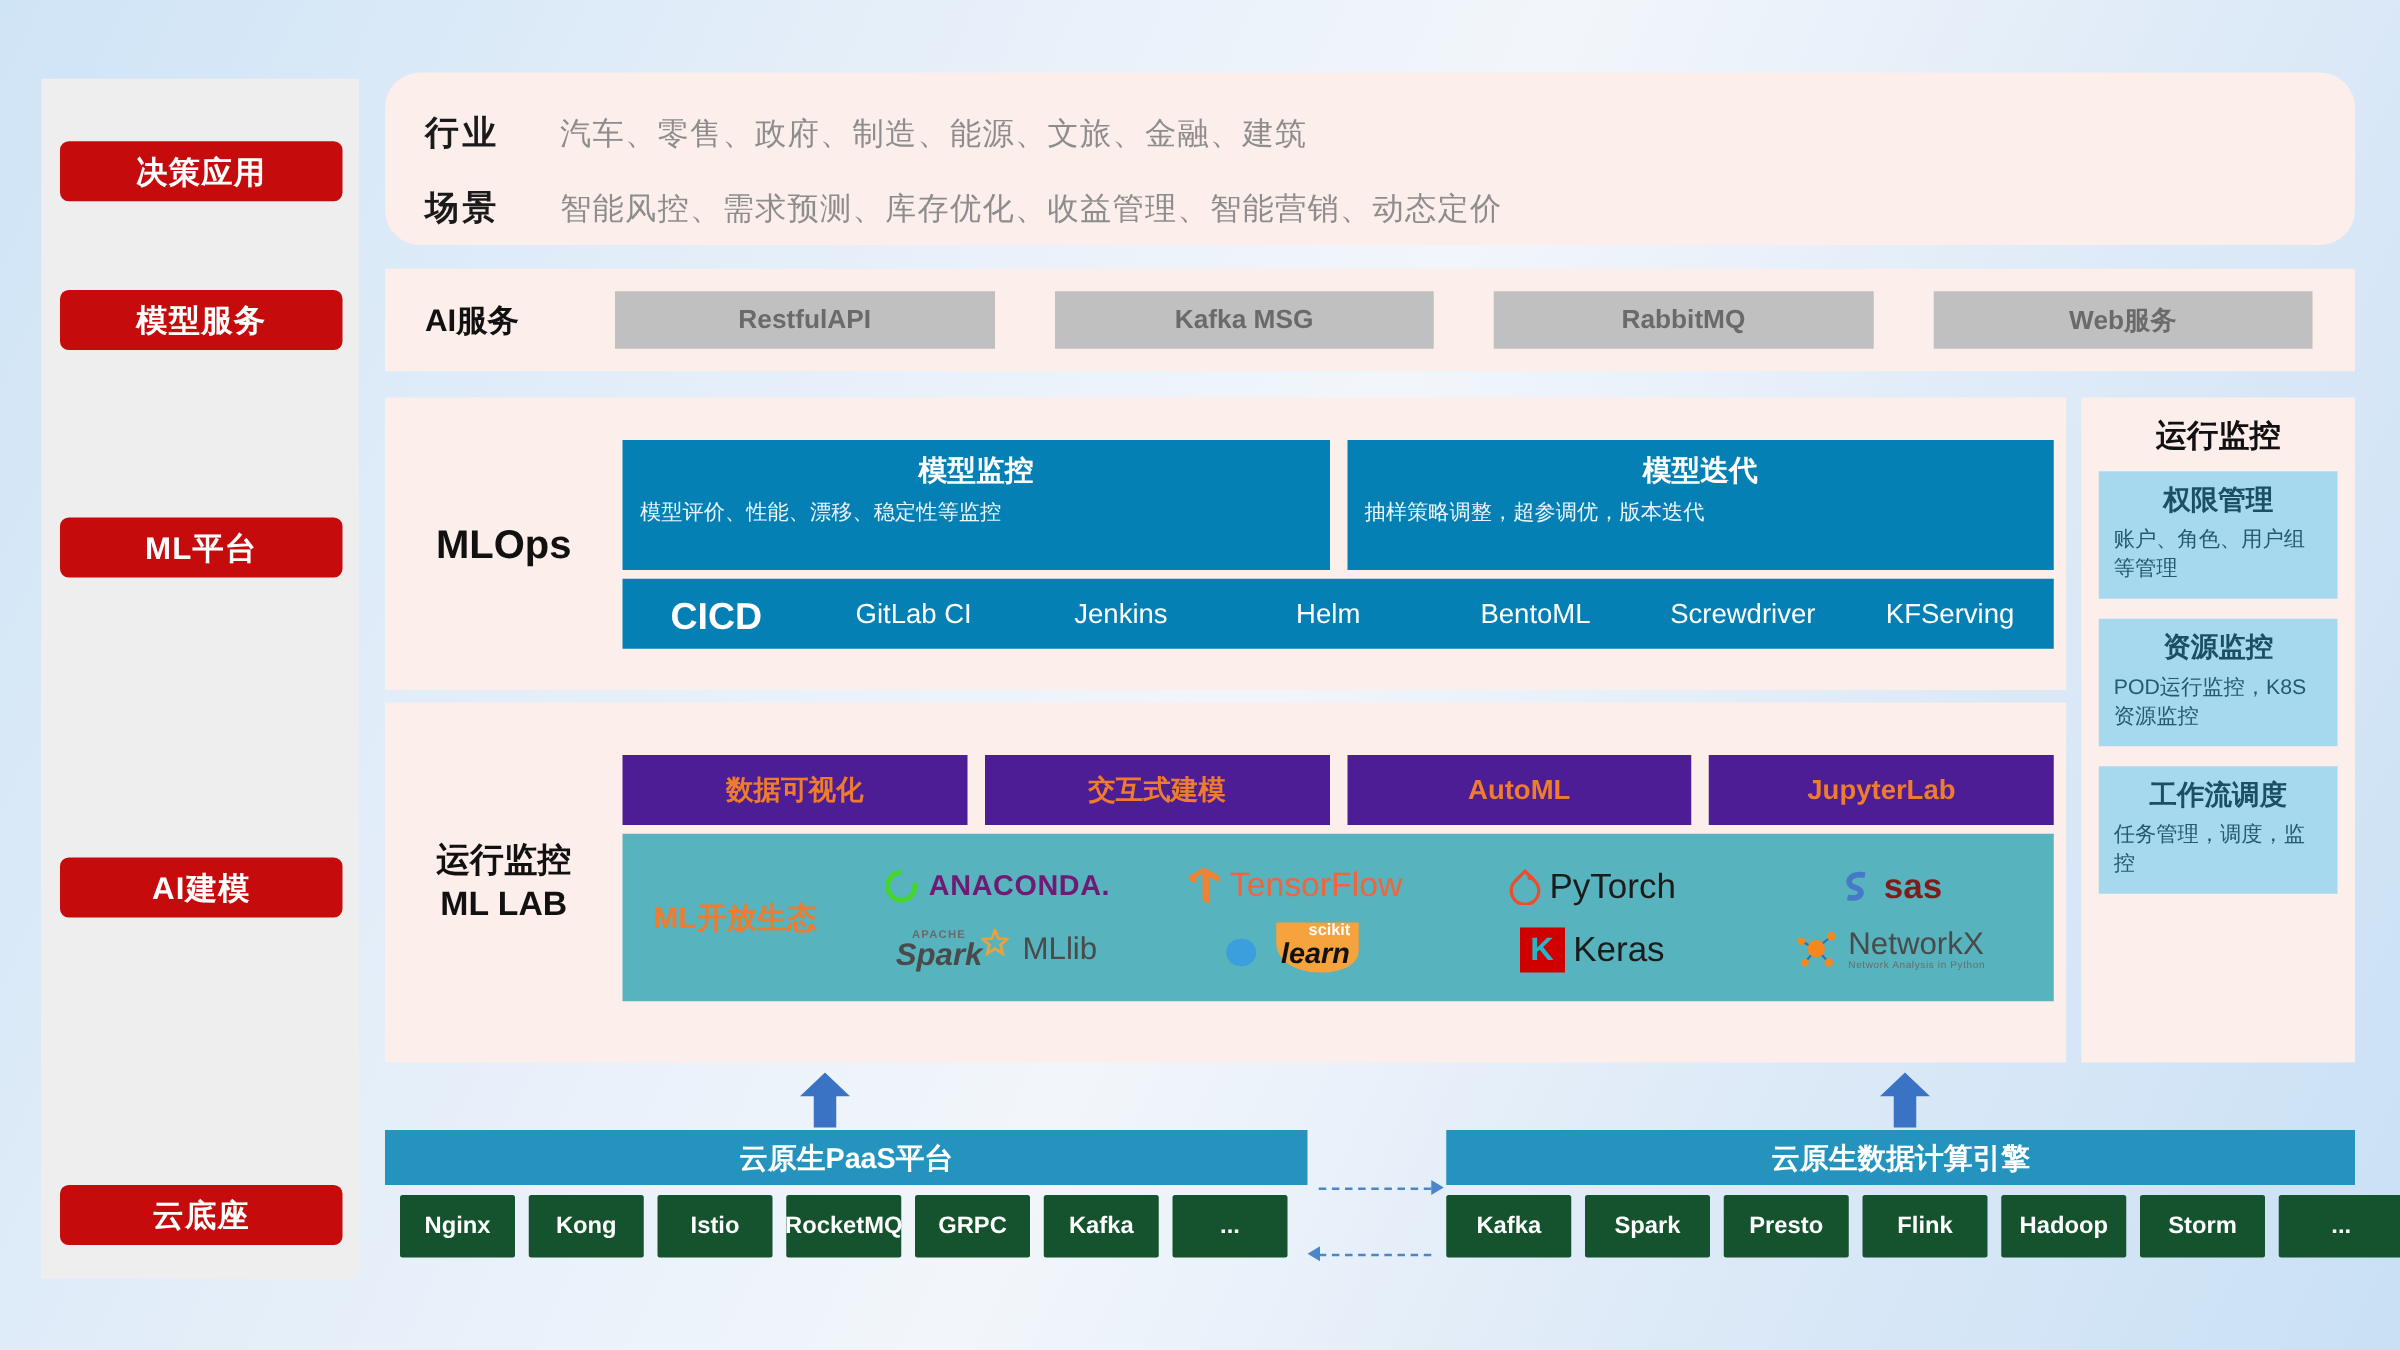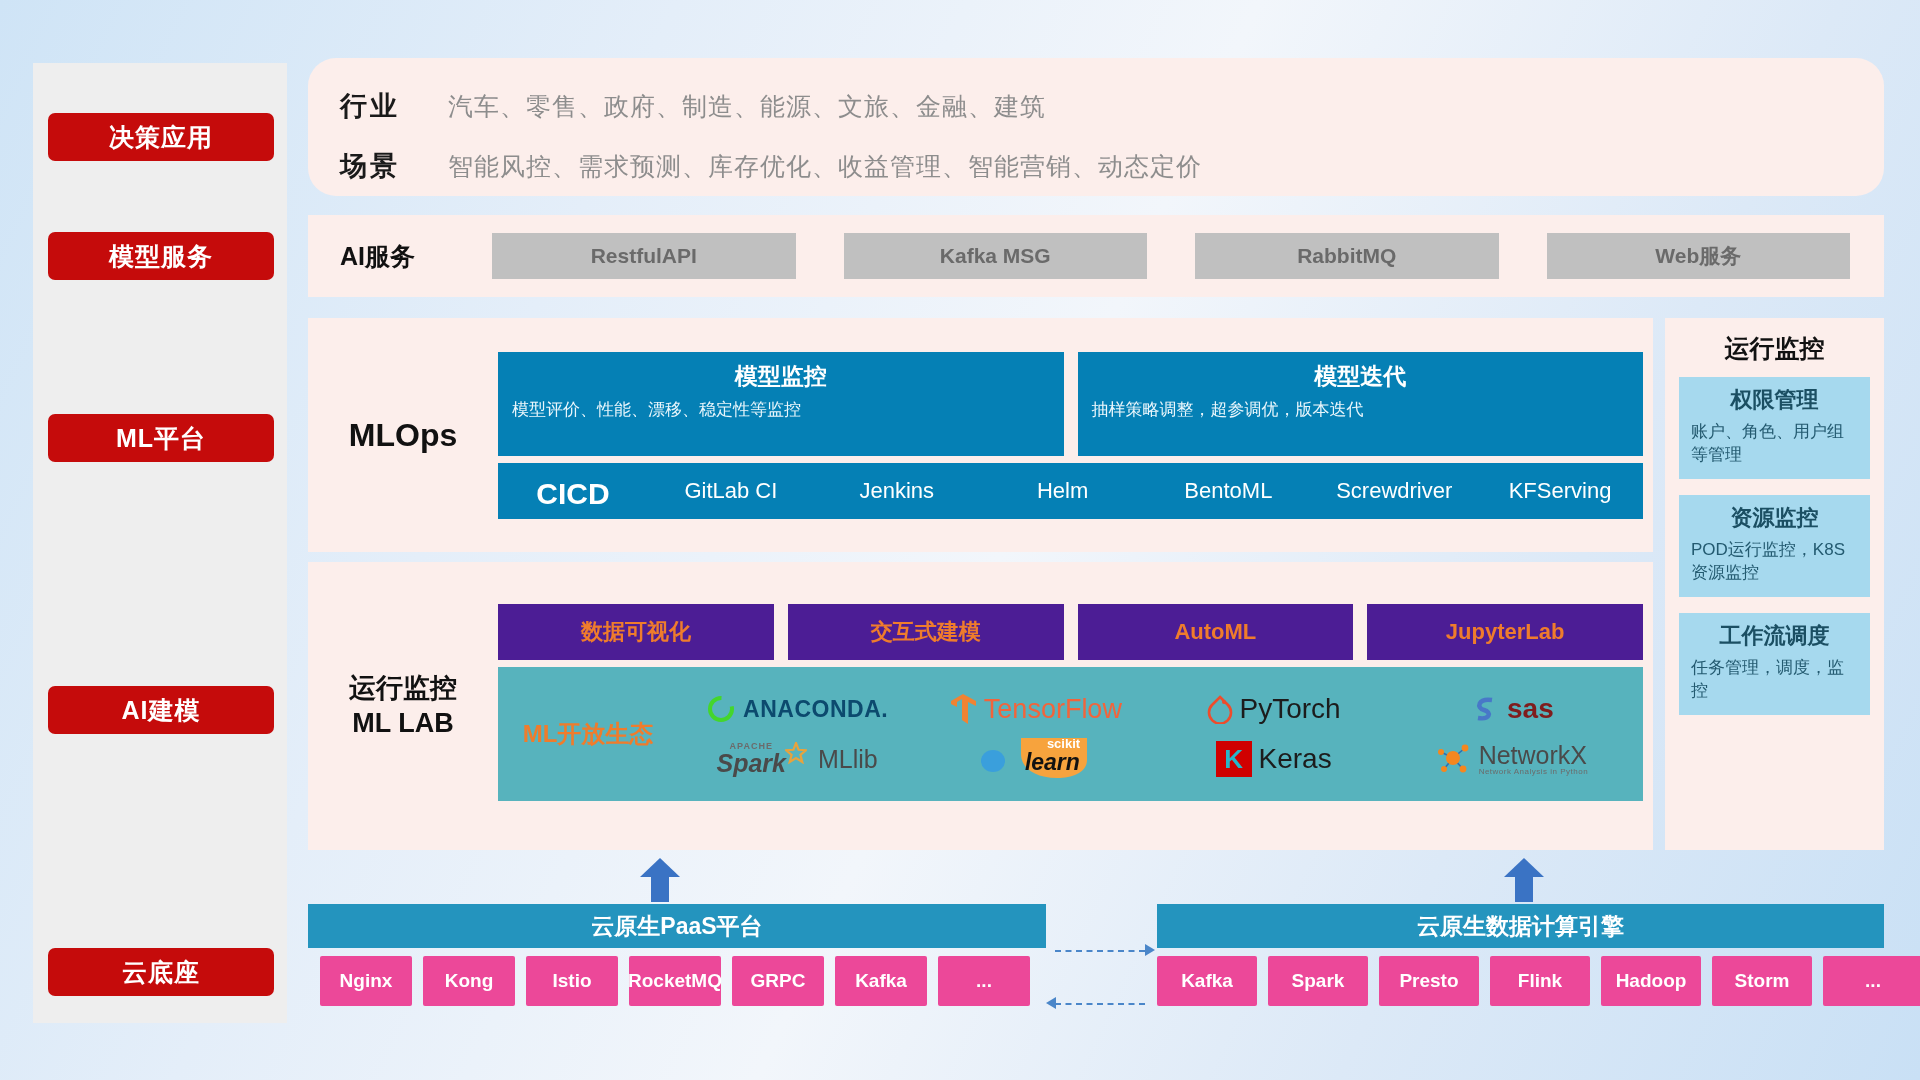--- a/index.html
+++ b/index.html
@@ -136,21 +136,21 @@
     display:flex; align-items:center; justify-content:center;
     color:#fff; font-size:23px; font-weight:bold;
   }
   .cloud-left  { left:308px;  top:904px; width:738px; }
   .cloud-right { left:1157px; top:904px; width:727px; }
 
   .chip-row { position:absolute; display:flex; gap:11px; top:956px; }
   .chip-row.left  { left:320px; }
   .chip-row.right { left:1157px; }
   .chip {
-    background:#ec4899; color:#fff; font-size:19px; font-weight:bold;
+    background:#14532d; color:#fff; font-size:19px; font-weight:bold;
     height:50px; display:flex; align-items:center; justify-content:center;
     text-align:center; line-height:1.1; padding:0 6px; border-radius:2px;
   }
   .chip.w1 { width:92px; }
   .chip.w2 { width:100px; }
 
   .arrow-up {
     position:absolute; width:40px; height:44px;
   }
   .arrow-up .shaft {
@@ -256,21 +256,21 @@
         </div>
 
         <div class="eco">
           <div class="eco-label">ML开放生态</div>
           <div class="eco-grid">
 
             <div class="logo">
               <svg width="30" height="30" viewBox="0 0 30 30">
                 <circle cx="15" cy="15" r="11" fill="none" stroke="#44d62c" stroke-width="4" stroke-dasharray="52 14"></circle>
               </svg>
-              <span style="color:#0c4a6e;font-size:23px;font-weight:bold;letter-spacing:.5px;">ANACONDA.</span>
+              <span style="color:#701a75;font-size:23px;font-weight:bold;letter-spacing:.5px;">ANACONDA.</span>
             </div>
 
             <div class="logo">
               <svg width="28" height="32" viewBox="0 0 28 32">
                 <polygon points="14,1 27,8 27,13 19,9 19,31 13,27 13,6 8,9 8,14 2,11 2,8" fill="#f08333"></polygon>
               </svg>
               <span style="color:#f2643b;font-size:27px;">TensorFlow</span>
             </div>
 
             <div class="logo">

